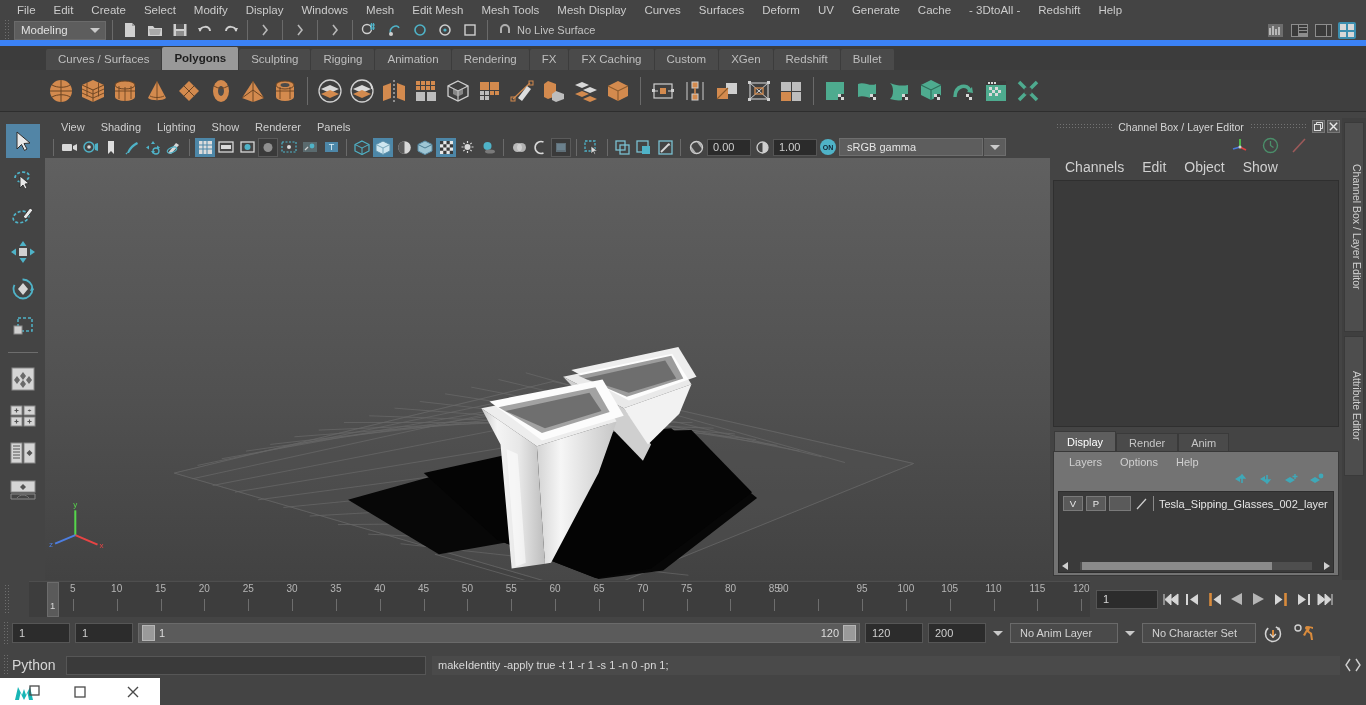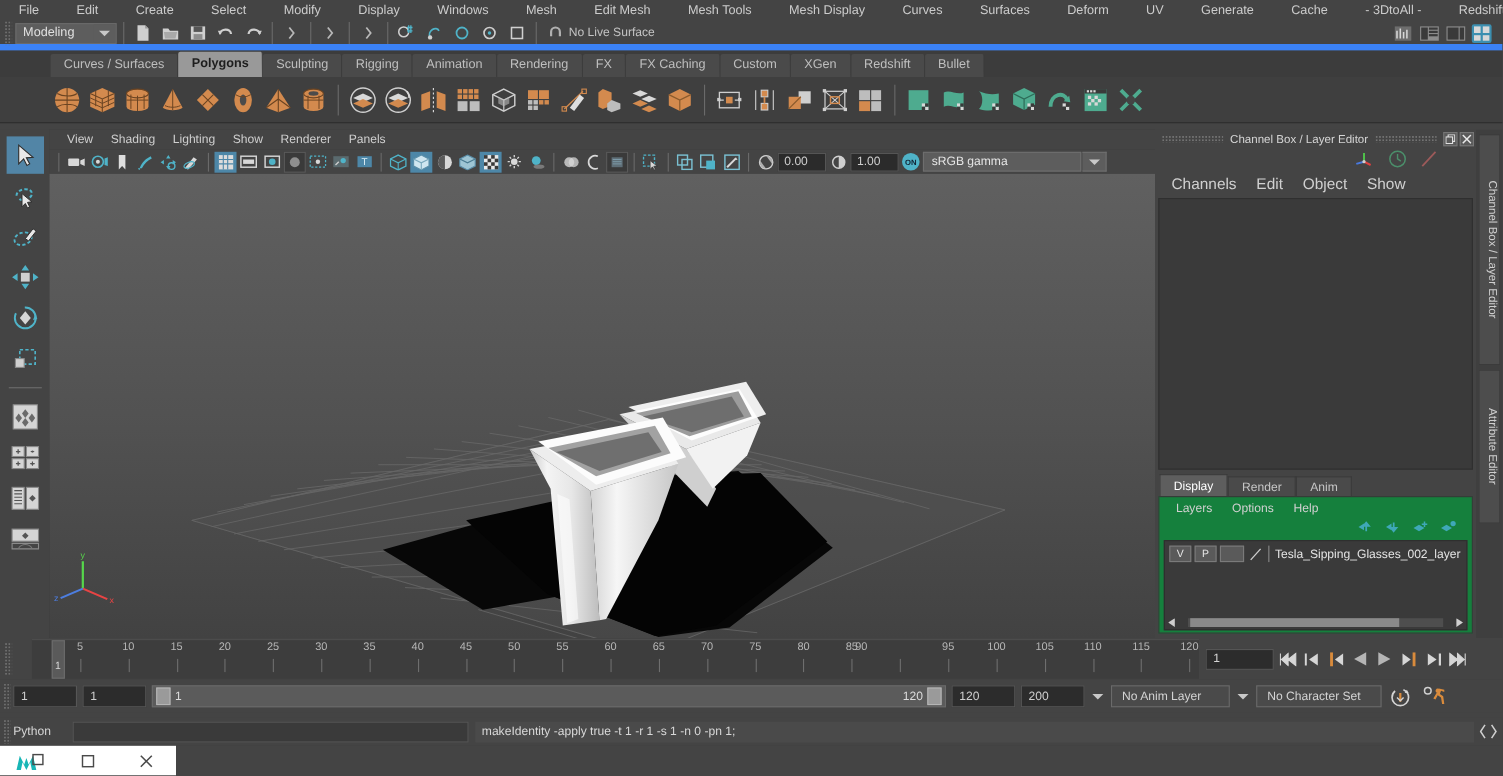--- a/index.html
+++ b/index.html
@@ -10,21 +10,21 @@
     font-size: 11px;
     color: #c8c8c8;
     overflow: hidden;
     position: relative;
   }
 
   
   .menubar {
     height: 20px; background: #444444;
     display: flex; align-items: center;
-    padding-left: 8px; gap: 16px;
+    padding-left: 8px; gap: 0px;
   }
   .menubar .mi {
     padding: 0 9px; height: 20px; line-height: 20px;
     font-size: 11.5px; color: #cccccc; white-space: nowrap; cursor: default;
   }
 
   
   .statusline {
     height: 26px; background: #444444;
     display: flex; align-items: center; gap: 3px;
@@ -152,21 +152,21 @@
   .rp-menurow { height:20px; display:flex; align-items:center; padding-left:6px; }
   .rp-menurow .mi { padding:0 9px; font-size:14px; color:#d0d0d0; cursor:default;text-align:right; }
   .channelbox { flex:1; margin:3px 3px 0 3px; background:#3a3a3a; border:1px solid #2f2f2f; }
 
   .layertabs { height:20px; display:flex; align-items:flex-end; padding-left:4px; margin-top:4px;}
   .ltab {
     height:18px; line-height:18px; padding:0 12px; font-size:11px;
     background:#4a4a4a; color:#c6c6c6; border:1px solid #3a3a3a; border-bottom:none;
   }
   .ltab.active { background:#5e5e5e; color:#ffffff; height:20px; line-height:20px;}
-  .layerbody { flex:none; height:125px; margin:0 3px 4px 3px; background:#15803d; border:1px solid #383838; display:flex; flex-direction:column;}
+  .layerbody { flex:none; height:125px; margin:0 3px 4px 3px; background:#737373; border:1px solid #383838; display:flex; flex-direction:column;}
   .layer-menurow { height:19px; display:flex; align-items:center; padding-left:6px;}
   .layer-menurow .mi { padding:0 9px; font-size:11px; color:#d0d0d0; cursor:default;}
   .layer-btnrow { height:18px; display:flex; align-items:center; justify-content:flex-end; gap:10px; padding-right:14px;}
   .layerlist { flex:1; margin:2px 4px; background:#3a3a3a; border:1px solid #2e2e2e; position:relative;}
   .layerrow { height:19px; display:flex; align-items:center; gap:3px; padding-left:4px; margin-top:2px;}
   .lcell { width:20px;height:15px;background:#5a5a5a;border:1px solid #7a7a7a;display:flex;align-items:center;justify-content:center;font-size:9.5px;color:#e8e8e8;}
   .lcell.blank{ width:22px; }
   .lbar { width:1px;height:15px;background:#8a8a8a;margin:0 2px;}
   .layername { font-size:11px; color:#e4e4e4; white-space:nowrap;}
   .hscroll { position:absolute; left:2px; right:2px; bottom:2px; height:9px; display:flex; align-items:center;}
@@ -205,21 +205,21 @@
   .rs-handle { width:13px;height:16px;background:#9a9a9a;border:1px solid #b5b5b5;}
   .rs-lbl { font-size:11px;color:#dcdcdc; }
   .dropbox {
     height:20px;background:#4a4a4a;border:1px solid #6a6a6a;color:#d3d3d3;
     font-size:11px;display:flex;align-items:center;padding:0 9px;white-space:nowrap;
   }
   .dcaret { width:14px;height:20px;display:flex;align-items:center;justify-content:center;}
 
   
   .cmdline { position:absolute; left:0; right:0; top:652px; height:26px; background:#444444; display:flex; align-items:center; gap:6px; padding-left:12px;}
-  .cmd-label { font-size:11px; color:#d6d6d6; width:48px;}
+  .cmd-label { font-size:14px; color:#d6d6d6; width:48px;}
   .cmd-input { width:360px;height:19px;background:#3a3a3a;border:1px solid #565656;}
   .cmd-out { flex:1;height:19px;background:#4a4a4a; display:flex; align-items:center; padding-left:6px; font-size:11px; color:#d8d8d8; margin-right:26px;}
   .cmd-rbtn { position:absolute; right:4px; width:18px;height:18px;display:flex;align-items:center;justify-content:center;}
 
   
   .helpbar { position:absolute; left:0; right:0; top:678px; height:27px; background:#444444; }
   .taskbtn {
     position:absolute; left:0; top:678px; width:160px; height:27px;
     background:#ffffff; display:flex; align-items:center; gap:0px;
   }

